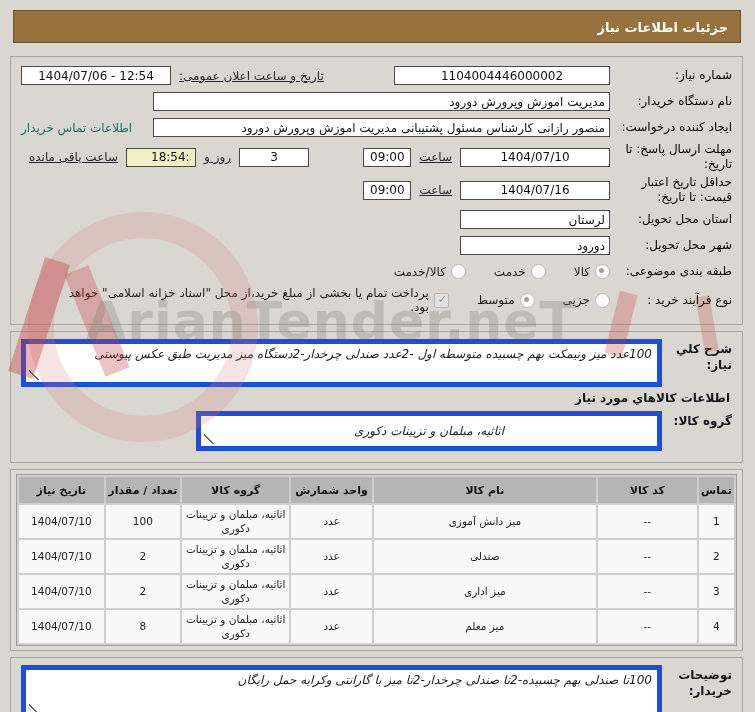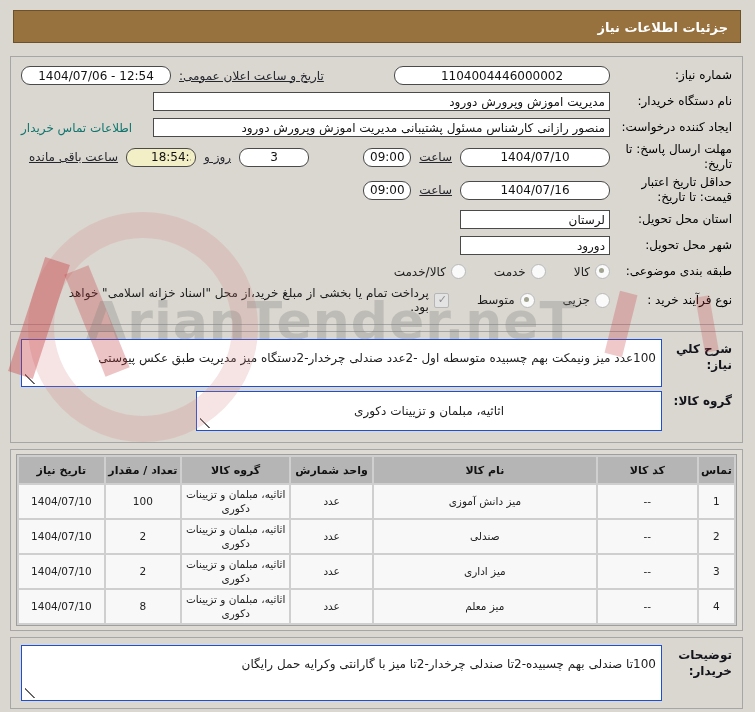--- a/index.html
+++ b/index.html
@@ -21,41 +21,41 @@
   }
   
   .frow{display:flex;align-items:center;margin-bottom:3px;min-height:23px;}
   .lbl{width:122px;flex:0 0 122px;color:#000000;line-height:1.25;}
   .lbl2{color:#26262e;margin:0 8px;text-decoration:underline;}
   .tb{
     height:19px;border:1px solid #4a4a4a;background:#ffffff;color:#111;
     font-family:inherit;font-size:12px;padding:0 4px;box-sizing:border-box;
   }
   .tb.rt{text-align:right;}
-  .tb.ltr{direction:ltr;text-align:center;border-radius:9px;}
+  .tb.ltr{direction:ltr;text-align:center;}
   .w200{width:216px;} .w150{width:150px;} .w60{width:48px;} .w70{width:70px;}
   .wide{width:457px;}
   .yellow{background:#f2efc6;padding-left:24px;}
   .leftgrp{display:flex;align-items:center;margin-inline-start:auto;}
   .link{color:#0f766e;cursor:pointer;}
   .gap28{margin-inline-end:28px;display:inline-flex;align-items:center;gap:5px;}
   .rd{width:13px;height:13px;border:1px solid #b9b9b9;border-radius:50%;
       background:#fafafa;display:inline-block;position:relative;flex:0 0 13px;}
   .rd.sel::after{content:"";position:absolute;top:3px;left:3px;width:5px;height:5px;
       border-radius:50%;background:#a3a392;}
   .cb{width:13px;height:13px;border:1px solid #b6b6b6;border-radius:2px;
       background:#e3e3e3;display:inline-block;position:relative;flex:0 0 13px;}
   .cb::after{content:"✓";position:absolute;top:-1px;right:1px;color:#8f8f8f;
       font-size:11px;line-height:13px;}
   
   .bold{font-weight:bold;color:#14141c;}
   .mrow{display:flex;align-items:flex-start;margin-bottom:4px;}
   .mlbl{width:70px;flex:0 0 70px;font-weight:bold;color:#14141c;line-height:1.3;padding-top:3px;}
-  .tbox{position:relative;border:1px solid #1d4ed8;background:#ffffff;
-        padding:10px 5px;box-sizing:border-box;line-height:1.35;overflow:hidden;}
+  .tbox{position:relative;border:5px solid #1d4ed8;background:#ffffff;
+        padding:2px 5px;box-sizing:border-box;line-height:1.35;overflow:hidden;font-style:italic;}
   .tbox::after{content:"";position:absolute;bottom:2px;inset-inline-end:3px;width:10px;height:10px;
         background:linear-gradient(45deg,transparent 44%,#666 44%,#666 54%,transparent 54%);}
   .ta-desc{flex:1;height:48px;text-align:right;}
   .ta-group{width:466px;height:40px;display:flex;align-items:center;justify-content:center;}
   .ta-notes{flex:1;height:56px;text-align:right;}
   .sec-title{margin:2px 2px 6px 0;}
   
   .tbl-panel{padding:4px 5px;background:#dedbd4;}
   table.grid{width:100%;border-collapse:separate;border-spacing:2px;
              background:#cfcfcf;border:1px solid #9e9e9e;table-layout:fixed;}
@@ -175,20 +175,21 @@
       </span>
     </div>
 
   </div>
 
   <div class="panel">
     <div class="mrow">
       <span class="mlbl">شرح کلي نیاز:</span>
       <div class="tbox ta-desc">100عدد میز ونیمکت بهم چسبیده متوسطه اول -2عدد صندلی چرخدار-2دستگاه میز مدیریت طبق عکس پیوستی</div>
     </div>
+    <div class="sec-title bold">اطلاعات کالاهاي مورد نیاز</div>
     <div class="mrow">
       <span class="mlbl">گروه کالا:</span>
       <div class="tbox ta-group">اثاثیه، مبلمان و تزیینات دکوری</div>
     </div>
   </div>
 
   <div class="panel tbl-panel">
     <table class="grid">
       <colgroup>
         <col class="c-row">

